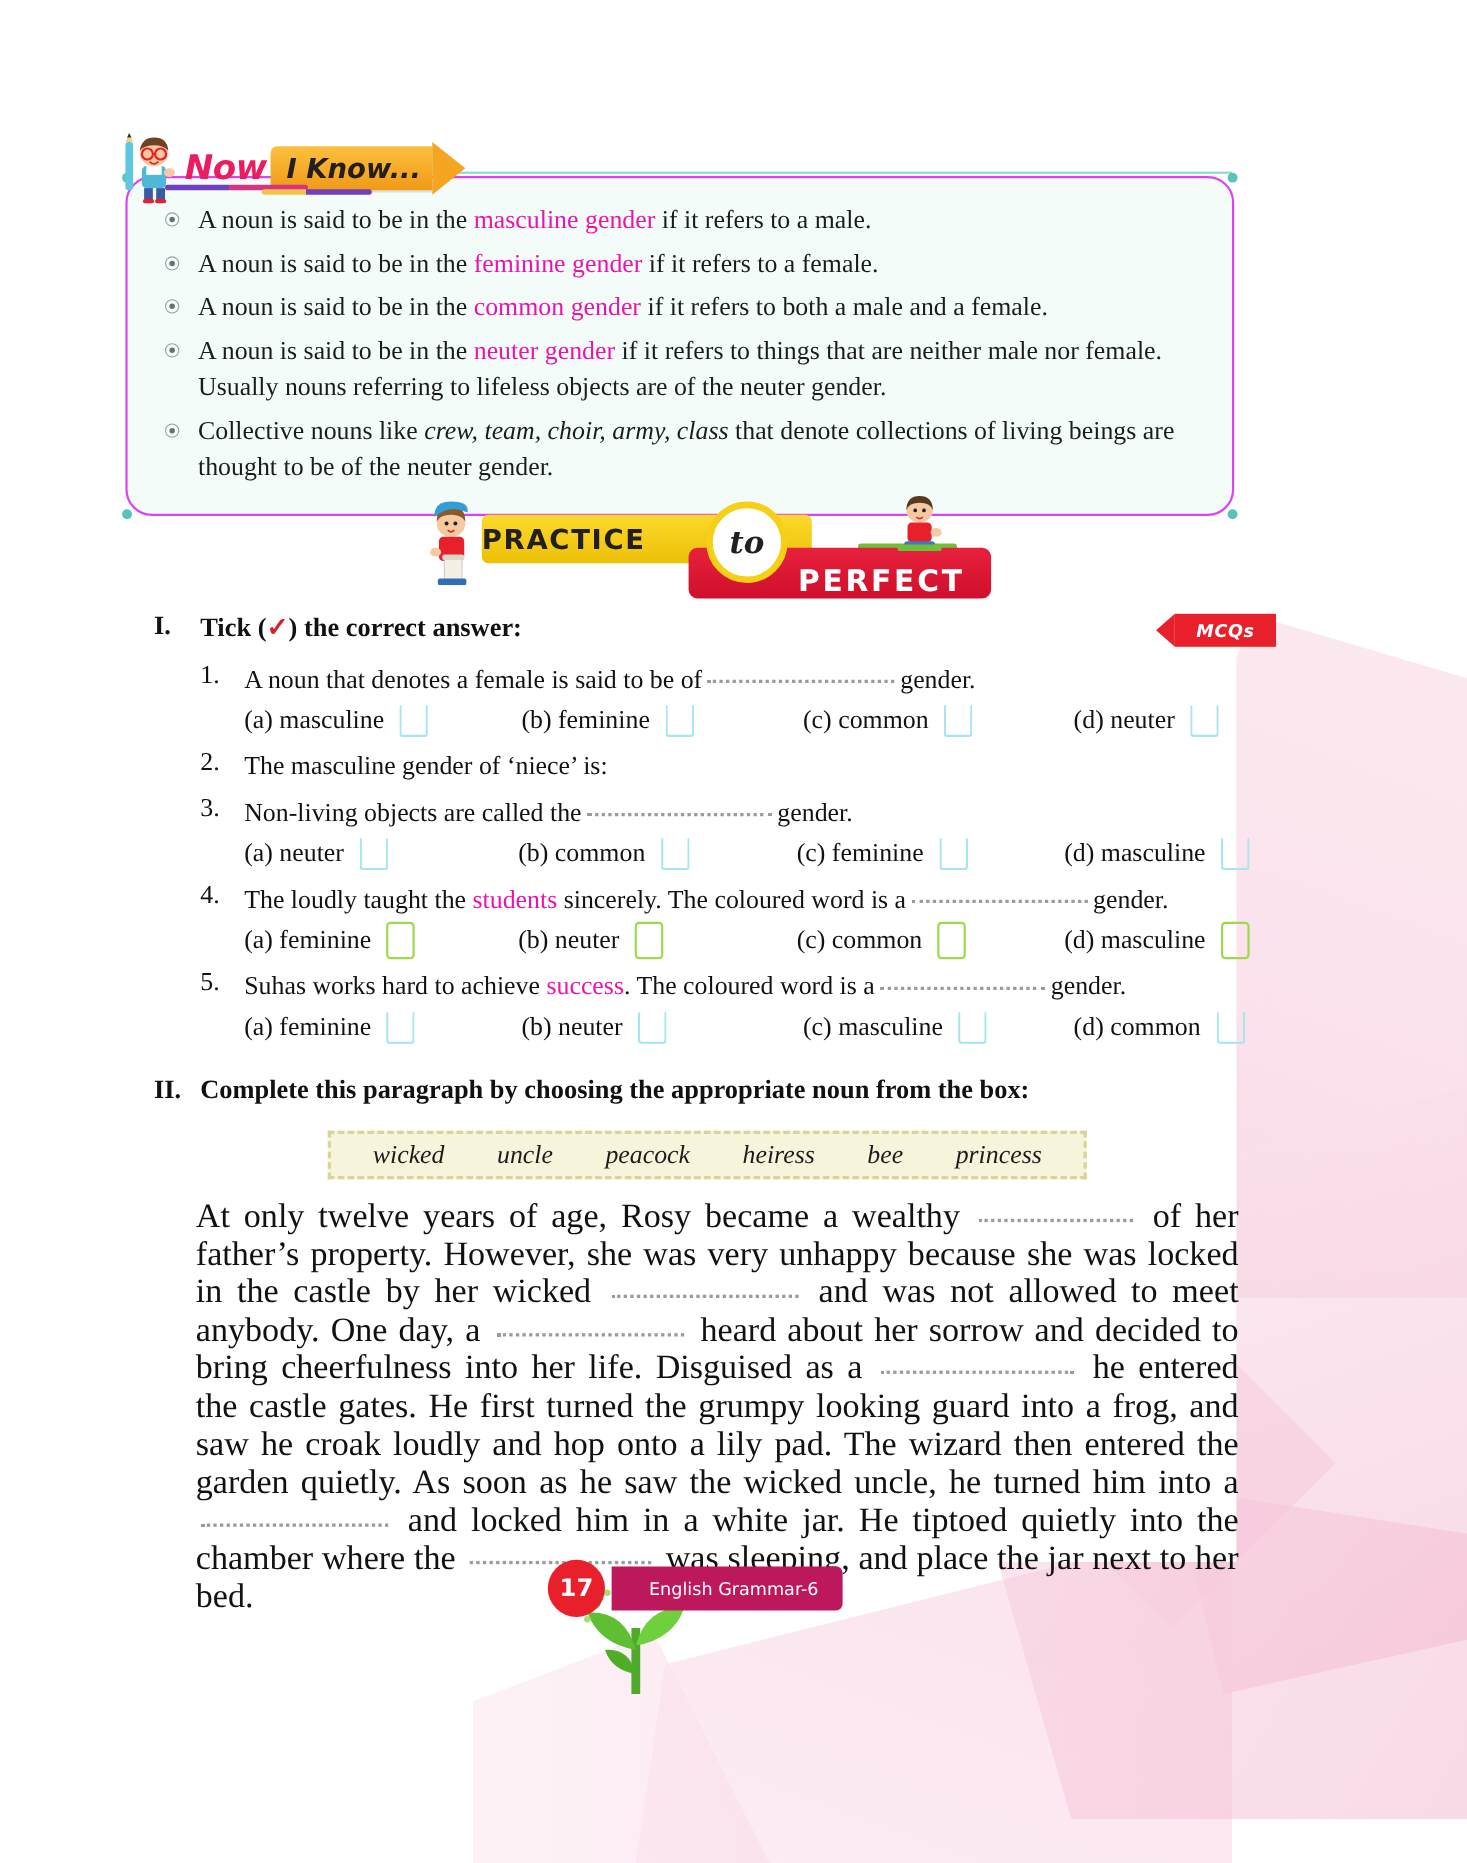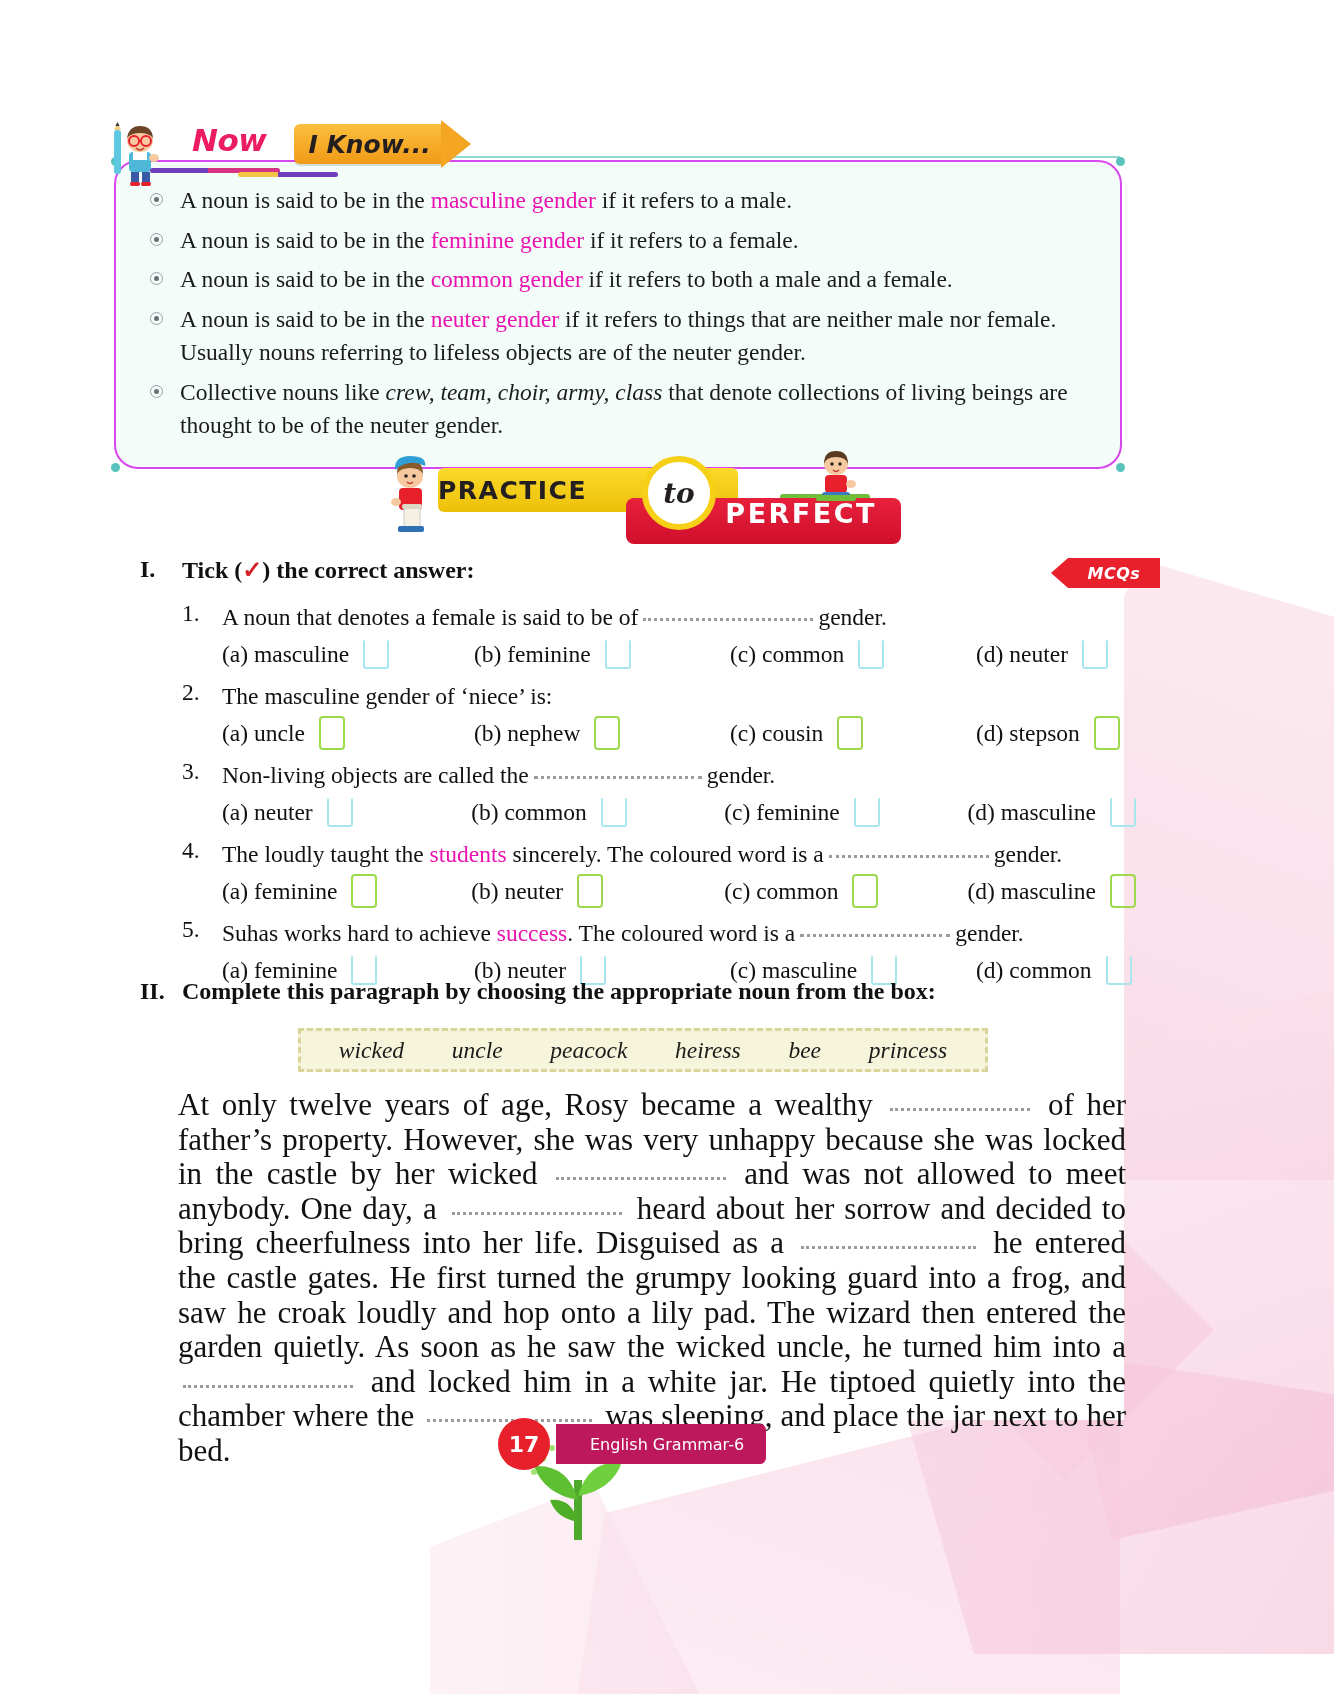--- a/index.html
+++ b/index.html
@@ -29,21 +29,21 @@
       clip-path:polygon(0% 45%,70% 0%,100% 100%,0% 100%);opacity:.6;}
   .p6{right:120px;top:1180px;width:300px;height:300px;
       background:#f4bed5;opacity:.35;
       clip-path:polygon(50% 0%,100% 50%,50% 100%,0% 50%);}
   .white-col{position:absolute;left:0;top:0;width:1124px;height:1420px;background:#fff;}
   .white-col2{position:absolute;left:0;top:1420px;width:430px;height:274px;background:#fff;}
 
   .page{position:relative;z-index:2;width:1334px;height:1694px;}
 
   
-  .nik-wrap{position:absolute;left:112px;top:122px;height:62px;display:flex;gap:24px;}
+  .nik-wrap{position:absolute;left:112px;top:122px;height:62px;display:flex;align-items:center;}
   .nik-kid{width:52px;height:64px;position:relative;margin-right:4px;}
   .nik-now{font-family:"DejaVu Sans",sans-serif;font-weight:bold;font-style:italic;
     font-size:31px;color:#ec1c63;letter-spacing:-.5px;margin-right:4px;}
   .nik-arrow{position:relative;height:44px;display:flex;align-items:center;}
   .nik-arrow .body{background:#f5a623;background:linear-gradient(#fcbf3f,#f09a16);
     height:40px;display:flex;align-items:center;padding:0 10px 0 14px;
     border-radius:6px 0 0 6px;box-shadow:0 2px 0 rgba(0,0,0,.12);}
   .nik-arrow .tip{width:0;height:0;border-top:24px solid transparent;
     border-bottom:24px solid transparent;border-left:30px solid #f4a522;}
   .nik-arrow span{font-family:"DejaVu Sans",sans-serif;font-weight:bold;font-style:italic;
@@ -80,21 +80,21 @@
   
   .ptp{position:absolute;left:380px;top:446px;width:500px;height:100px;}
   .ptp-kidL{position:absolute;left:0;top:8px;width:62px;height:78px;}
   .ptp-yellow{position:absolute;left:58px;top:22px;width:300px;height:44px;
     background:linear-gradient(#fcd92b,#ecc008);border-radius:6px;
     display:flex;align-items:center;box-sizing:border-box;}
   .ptp-yellow span{font-family:"DejaVu Sans",sans-serif;font-weight:bold;font-size:25px;
     color:#231f20;letter-spacing:1.5px;}
   .ptp-red{position:absolute;left:246px;top:52px;width:275px;height:46px;
     background:linear-gradient(#e8213c,#cf0f2c);border-radius:8px;
-    display:flex;align-items:flex-start;justify-content:flex-end;padding-right:24px;box-sizing:border-box;}
+    display:flex;align-items:flex-end;justify-content:flex-end;padding-right:24px;box-sizing:border-box;}
   .ptp-red span{font-family:"DejaVu Sans",sans-serif;font-weight:bold;font-size:27px;
     color:#fff;letter-spacing:2.5px;}
   .ptp-circle{position:absolute;left:262px;top:10px;width:62px;height:62px;border-radius:50%;
     background:#fff;border:6px solid #f6cf17;display:flex;align-items:center;justify-content:center;}
   .ptp-circle span{font-family:"DejaVu Serif",serif;font-weight:bold;font-style:italic;font-size:28px;color:#231f20;}
   .ptp-kidR{position:absolute;left:430px;top:0px;width:52px;height:62px;}
   .ptp-bench{position:absolute;left:400px;top:48px;width:90px;height:10px;
     background:#6fbf3a;border-radius:3px;}
 
   
@@ -294,38 +294,20 @@
             <span class="box-cyan"></span>
           </div>
       </div>
     </div>
 
     <div class="q" style="margin-top:8px;padding-left:42px;">
       <div class="q-row">
         <span class="q-num">2.</span>
         <span class="q-text">The masculine gender of ‘niece’ is:</span>
       </div>
-      <div class="opts">
-        <div class="opt" style="width:252px">
-            <span class="lbl">(a) uncle</span>
-            <span class="box-green"></span>
-          </div>
-        <div class="opt" style="width:256px">
-            <span class="lbl">(b) nephew</span>
-            <span class="box-green"></span>
-          </div>
-        <div class="opt" style="width:246px">
-            <span class="lbl">(c) cousin</span>
-            <span class="box-green"></span>
-          </div>
-        <div class="opt">
-            <span class="lbl">(d) stepson</span>
-            <span class="box-green"></span>
-          </div>
-      </div>
     </div>
 
     <div class="q" style="margin-top:8px;padding-left:42px;">
       <div class="q-row">
         <span class="q-num">3.</span>
         <span class="q-text"><span>Non-living objects are called the</span><span class="dotline" style="width:168px"></span><span>gender.</span></span>
       </div>
       <div class="opts">
         <div class="opt" style="width:252px">
             <span class="lbl">(a) neuter</span>

